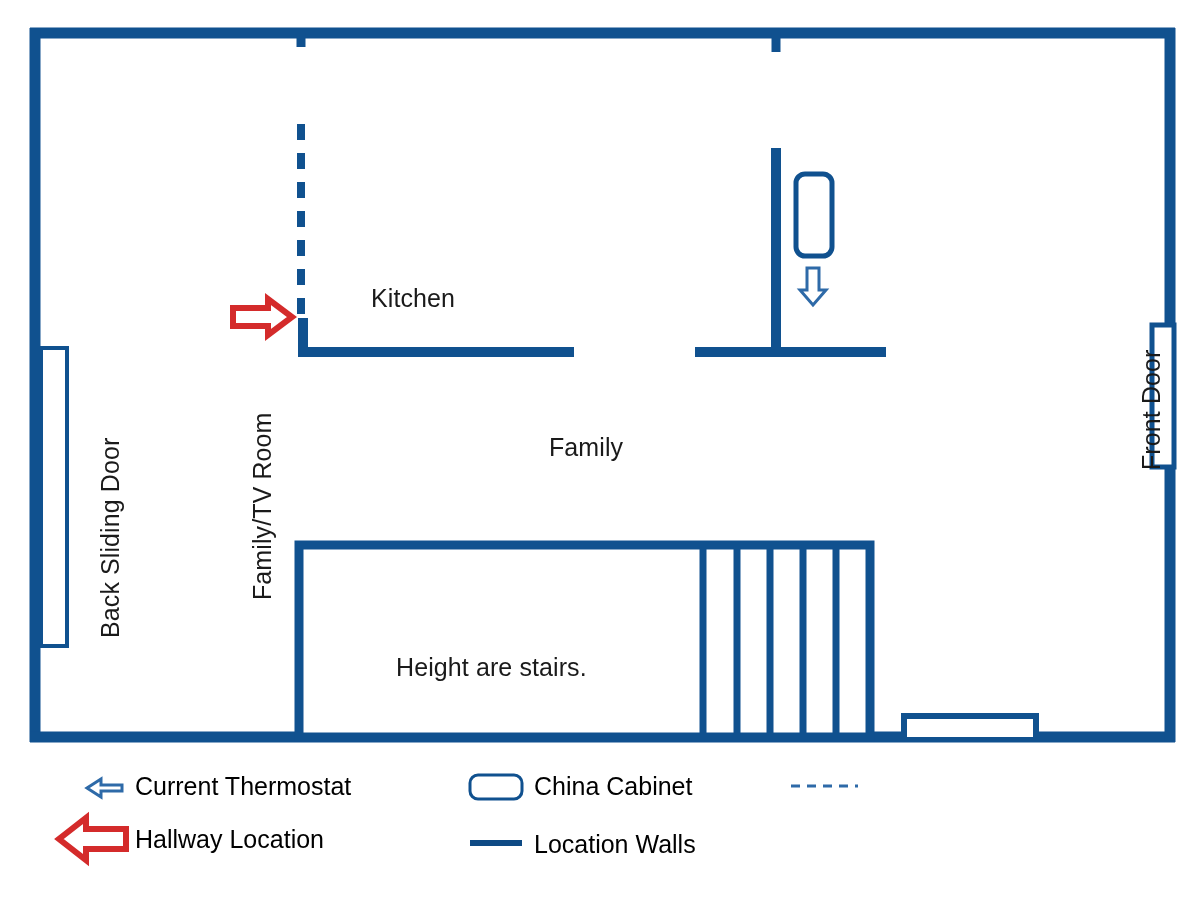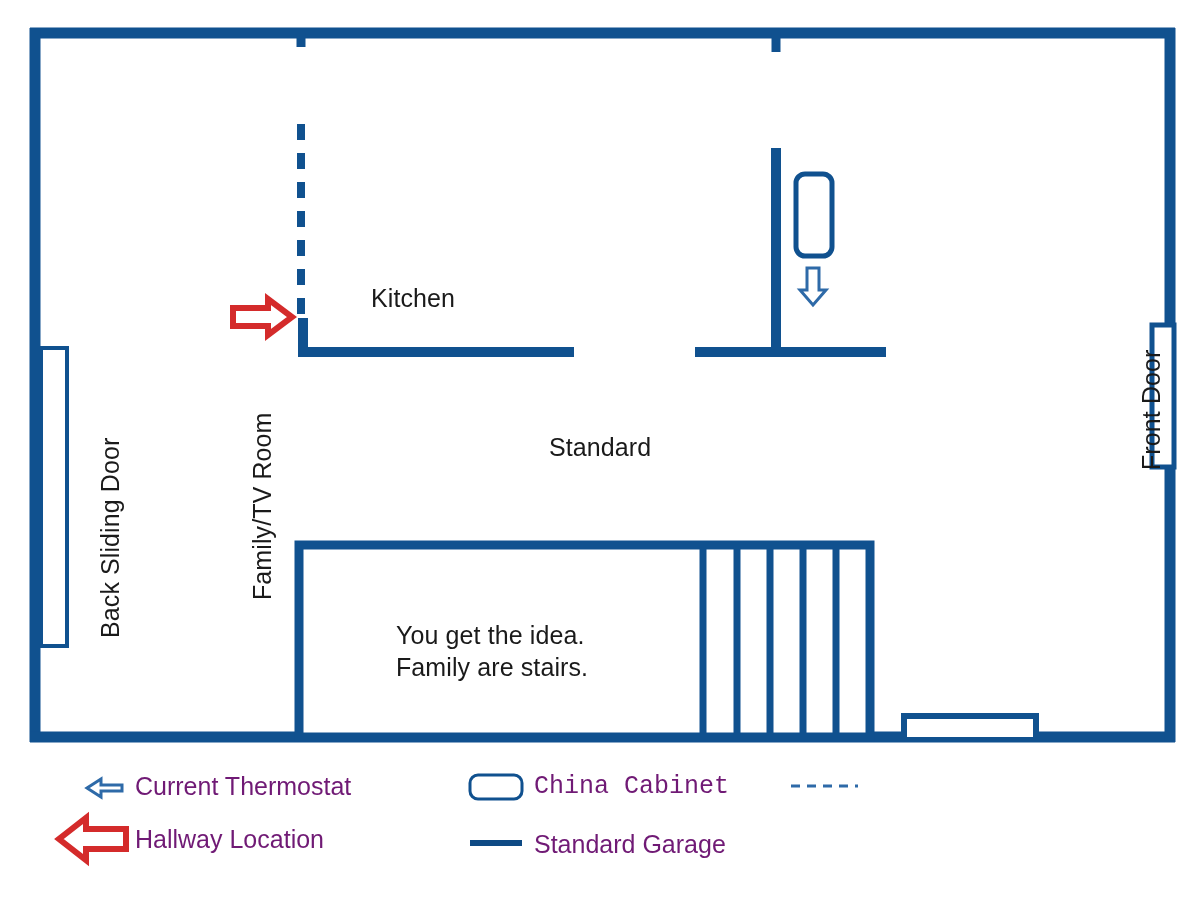--- a/index.html
+++ b/index.html
@@ -20,21 +20,21 @@
     white-space:nowrap;
     letter-spacing:.1px;
   }
   .lbl.room{font-size:25px;}
   .lbl.door{font-size:25px;}
   .lbl.stairs{font-size:25px;line-height:32px;text-align:center;}
   .rot{transform:rotate(-90deg);transform-origin:0 0;}
   .legend-text{
     position:absolute;
     font-size:25px;
-    color:#701a75;
+    color:#000000;
     white-space:nowrap;
     font-family:"Liberation Sans", sans-serif;
   }
 </style>
 </head>
 <body>
 
 <div id="stage">
 
   <svg id="plan" viewBox="0 0 1200 900">
@@ -104,33 +104,32 @@
       <line x1="470" y1="843" x2="522" y2="843" stroke="#0e4a84" stroke-width="6"></line>
 
       <line x1="791" y1="786" x2="858" y2="786" stroke="#2e6aa8" stroke-width="3" stroke-dasharray="9 7"></line>
     </g>
   </svg>
 
   <div class="lbl room" style="left:371px; top:284px;">Kitchen</div>
 
   <div class="lbl room rot" style="left:248px; top:600px;">Family/TV Room</div>
 
-  <div class="lbl room" style="left:549px; top:433px;">Standard</div>
+  <div class="lbl room" style="left:549px; top:433px;">Family</div>
 
   <div class="lbl door rot" style="left:96px; top:638px;">Back Sliding Door</div>
 
   <div class="lbl door rot" style="left:1137px; top:470px;">Front Door</div>
 
 
-  <div class="lbl stairs" style="left:396px; top:619px;">You get the idea.</div>
 
-  <div class="lbl stairs" style="left:396px; top:651px;">Family are stairs.</div>
+  <div class="lbl stairs" style="left:396px; top:651px;">Height are stairs.</div>
 
   <div class="legend-text" style="left:135px; top:772px;">Current Thermostat</div>
 
   <div class="legend-text" style="left:135px; top:825px;">Hallway Location</div>
 
-  <div class="legend-text" style="left:534px; top:772px;font-family:Liberation Mono, monospace;">China Cabinet</div>
+  <div class="legend-text" style="left:534px; top:772px;">China Cabinet</div>
 
-  <div class="legend-text" style="left:534px; top:830px;">Standard Garage</div>
+  <div class="legend-text" style="left:534px; top:830px;">Location Walls</div>
 
 
 </div>
 
 </body></html>

